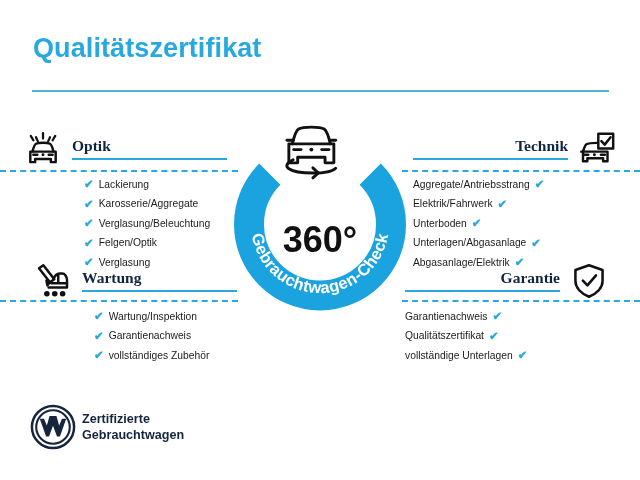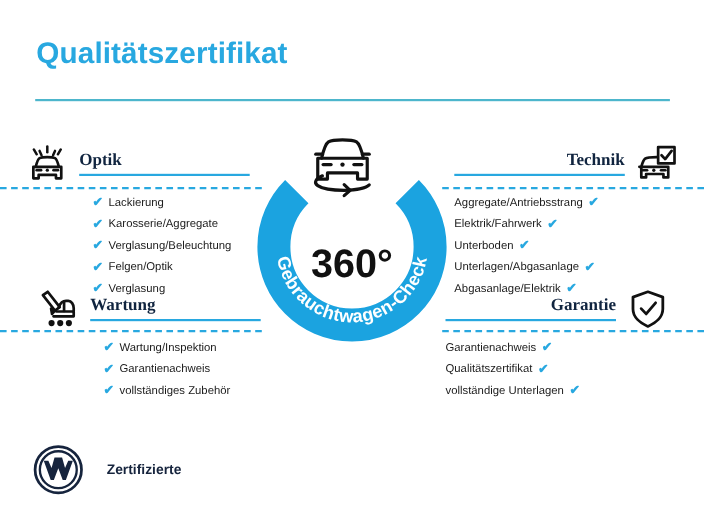--- a/index.html
+++ b/index.html
@@ -135,21 +135,21 @@
   }
   #badge svg { display: block; }
 
   
   #footer {
     position: absolute;
     left: 30px;
     top: 404px;
     display: flex;
     align-items: center;
-    gap: 21px;
+    gap: 6px;
   }
   #vw-mark { width: 46px; height: 46px; display: block; }
   .footer-text {
     font-size: 12.6px;
     font-weight: bold;
     color: #16243d;
     line-height: 1.28;
     white-space: nowrap;
   }
 </style>
@@ -353,16 +353,17 @@
 
   <div id="footer">
     <svg id="vw-mark" viewBox="0 0 48 48">
       <circle cx="24" cy="24" r="22" fill="none" stroke="#16243d" stroke-width="2.6"></circle>
       <circle cx="24" cy="24" r="17.5" fill="none" stroke="#16243d" stroke-width="2.2"></circle>
       <path d="M10.2 15.5 L14.6 15.5 L17.6 22.4 L20.4 12.5 L24 12.5 L27.6 12.5 L30.4 22.4 L33.4 15.5 L37.8 15.5
                L31.2 33.8 L28.2 33.8 L24 22.6 L19.8 33.8 L16.8 33.8 Z" fill="#16243d"></path>
     </svg>
     <div class="footer-text">
       <div>Zertifizierte</div>
+      <div>Gebrauchtwagen</div>
     </div>
   </div>
 
 </div>
 
 </body></html>

